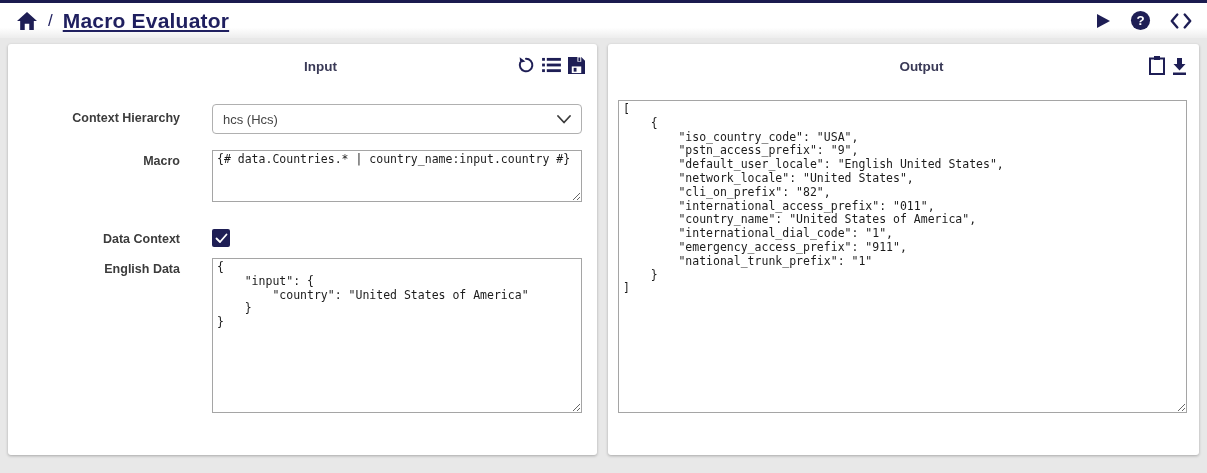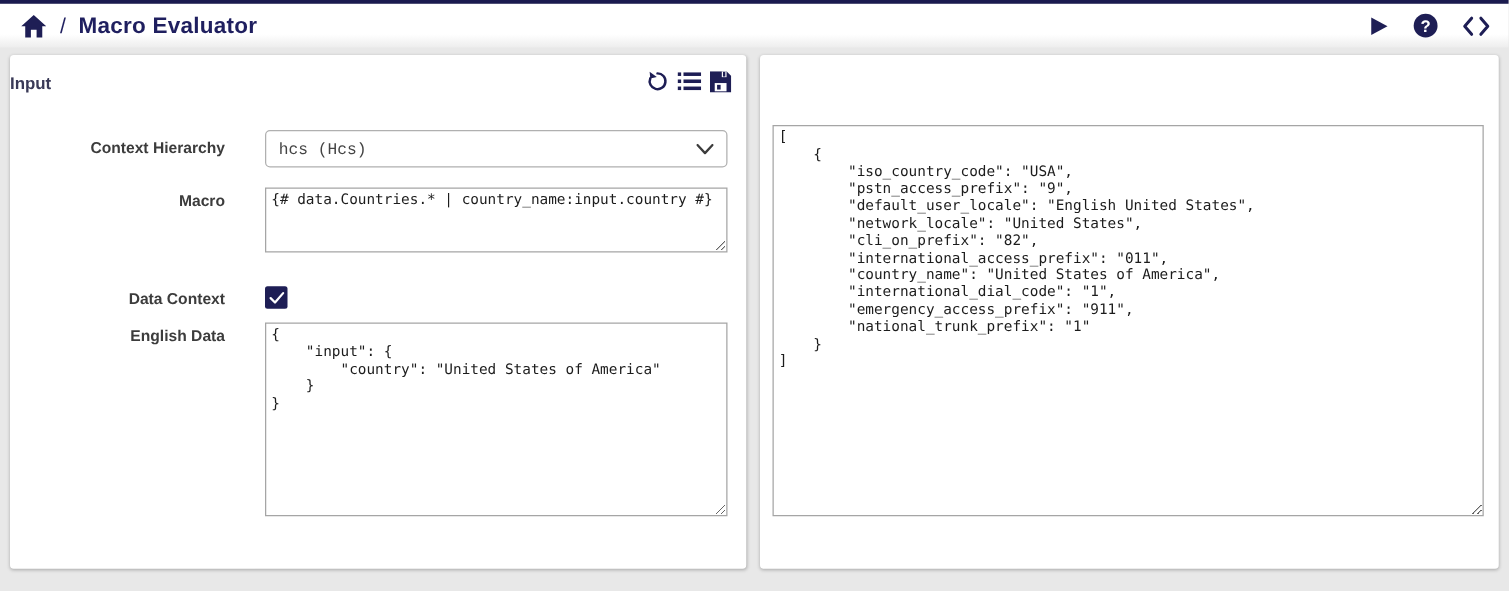--- a/index.html
+++ b/index.html
@@ -14,58 +14,58 @@
   
   .topbar {
     position: absolute; left: 0; top: 0; right: 0; height: 38px;
     background: linear-gradient(#ffffff 70%, #ededed 100%);
     border-top: 3px solid #1b1b4f;
     display: flex; align-items: center;
     padding: 0 14px 0 16px;
   }
   .crumb { display: flex; align-items: center; gap: 10px; }
   .crumb .sep { color: #1f1f5f; font-size: 17px; font-weight: 400; }
-  .page-title { color: #1f1f5f; font-size: 18px; font-weight: 700; letter-spacing: .2px; }
+  .page-title { color: #1f1f5f; font-size: 21px; font-weight: 700; letter-spacing: .2px; text-decoration: underline; }
   .topbar-actions { margin-left: auto; display: flex; align-items: center; gap: 18px; }
   .icon-btn { border: none; background: transparent; cursor: pointer; padding: 0; line-height: 0; }
 
   
   .card {
     position: absolute; top: 44px; height: 411px;
     background: #ffffff; border-radius: 3px;
     box-shadow: 0 1px 3px rgba(0,0,0,.28);
   }
   .card-input  { left: 8px;   width: 589px; }
   .card-output { left: 608px; width: 591px; }
 
   .card-header {
     position: absolute; top: 0; left: 0; right: 0; height: 44px;
   }
   .card-title {
     position: absolute; left: 0; right: 0; top: 15px;
-    text-align: left; font-size: 13.5px; font-weight: 700; color: #3a3a57;
+    text-align: center; font-size: 13.5px; font-weight: 700; color: #3a3a57; padding-left: 36px;
   }
   .header-icons {
     position: absolute; right: 12px; top: 12px;
     display: flex; align-items: center; gap: 7px;
   }
 
   
   .form-row { position: absolute; left: 0; width: 100%; }
   .form-label {
     position: absolute; left: 0; width: 172px; text-align: right;
     font-size: 12.5px; font-weight: 700; color: #3c3c3c;
   }
   .ctrl { position: absolute; left: 204px; width: 370px; }
 
   .select-box {
     height: 30px; width: 100%;
     border: 1px solid #b0b0b0; border-radius: 4px; background: #fff;
     display: flex; align-items: center; padding: 0 10px;
-    font-size: 13px; color: #444; cursor: pointer; font-family: Liberation Mono, monospace;
+    font-size: 13px; color: #444; cursor: pointer;
   }
   .select-box .chev { margin-left: auto; }
 
   textarea {
     width: 100%; background: #fff;
     border: 1px solid #a5a5a5; border-radius: 0;
     font-family: "DejaVu Sans Mono", "Liberation Mono", monospace;
     font-size: 11.5px; line-height: 13.8px; color: #1c1c1c;
     padding: 2px 4px; resize: both; outline: none;
     white-space: pre; overflow: auto;
@@ -190,20 +190,38 @@
       <textarea spellcheck="false" style="">{
     "input": {
         "country": "United States of America"
     }
 }</textarea>
     </div>
   </div>
 </div>
 
 <div class="card card-output">
+  <div class="card-header">
+    <div class="card-title">Output</div>
+    <div class="header-icons">
+      <button class="icon-btn">
+        <svg width="16" height="19" viewBox="0 0 16 19">
+          <rect x="1" y="2.5" width="14" height="15.5" fill="none" stroke="#1e1e55" stroke-width="2"></rect>
+          <rect x="5" y="0" width="6" height="4" fill="#1e1e55"></rect>
+        </svg>
+      </button>
+      <button class="icon-btn">
+        <svg width="15" height="18" viewBox="0 0 15 18">
+          <rect x="5" y="1" width="5" height="7" fill="#1e1e55"></rect>
+          <path d="M1.5 7 H13.5 L7.5 13.5 Z" fill="#1e1e55"></path>
+          <rect x="1" y="15.5" width="13" height="2.5" fill="#1e1e55"></rect>
+        </svg>
+      </button>
+    </div>
+  </div>
   <div class="output-area">
     <textarea spellcheck="false" style="">[
     {
         "iso_country_code": "USA",
         "pstn_access_prefix": "9",
         "default_user_locale": "English United States",
         "network_locale": "United States",
         "cli_on_prefix": "82",
         "international_access_prefix": "011",
         "country_name": "United States of America",

